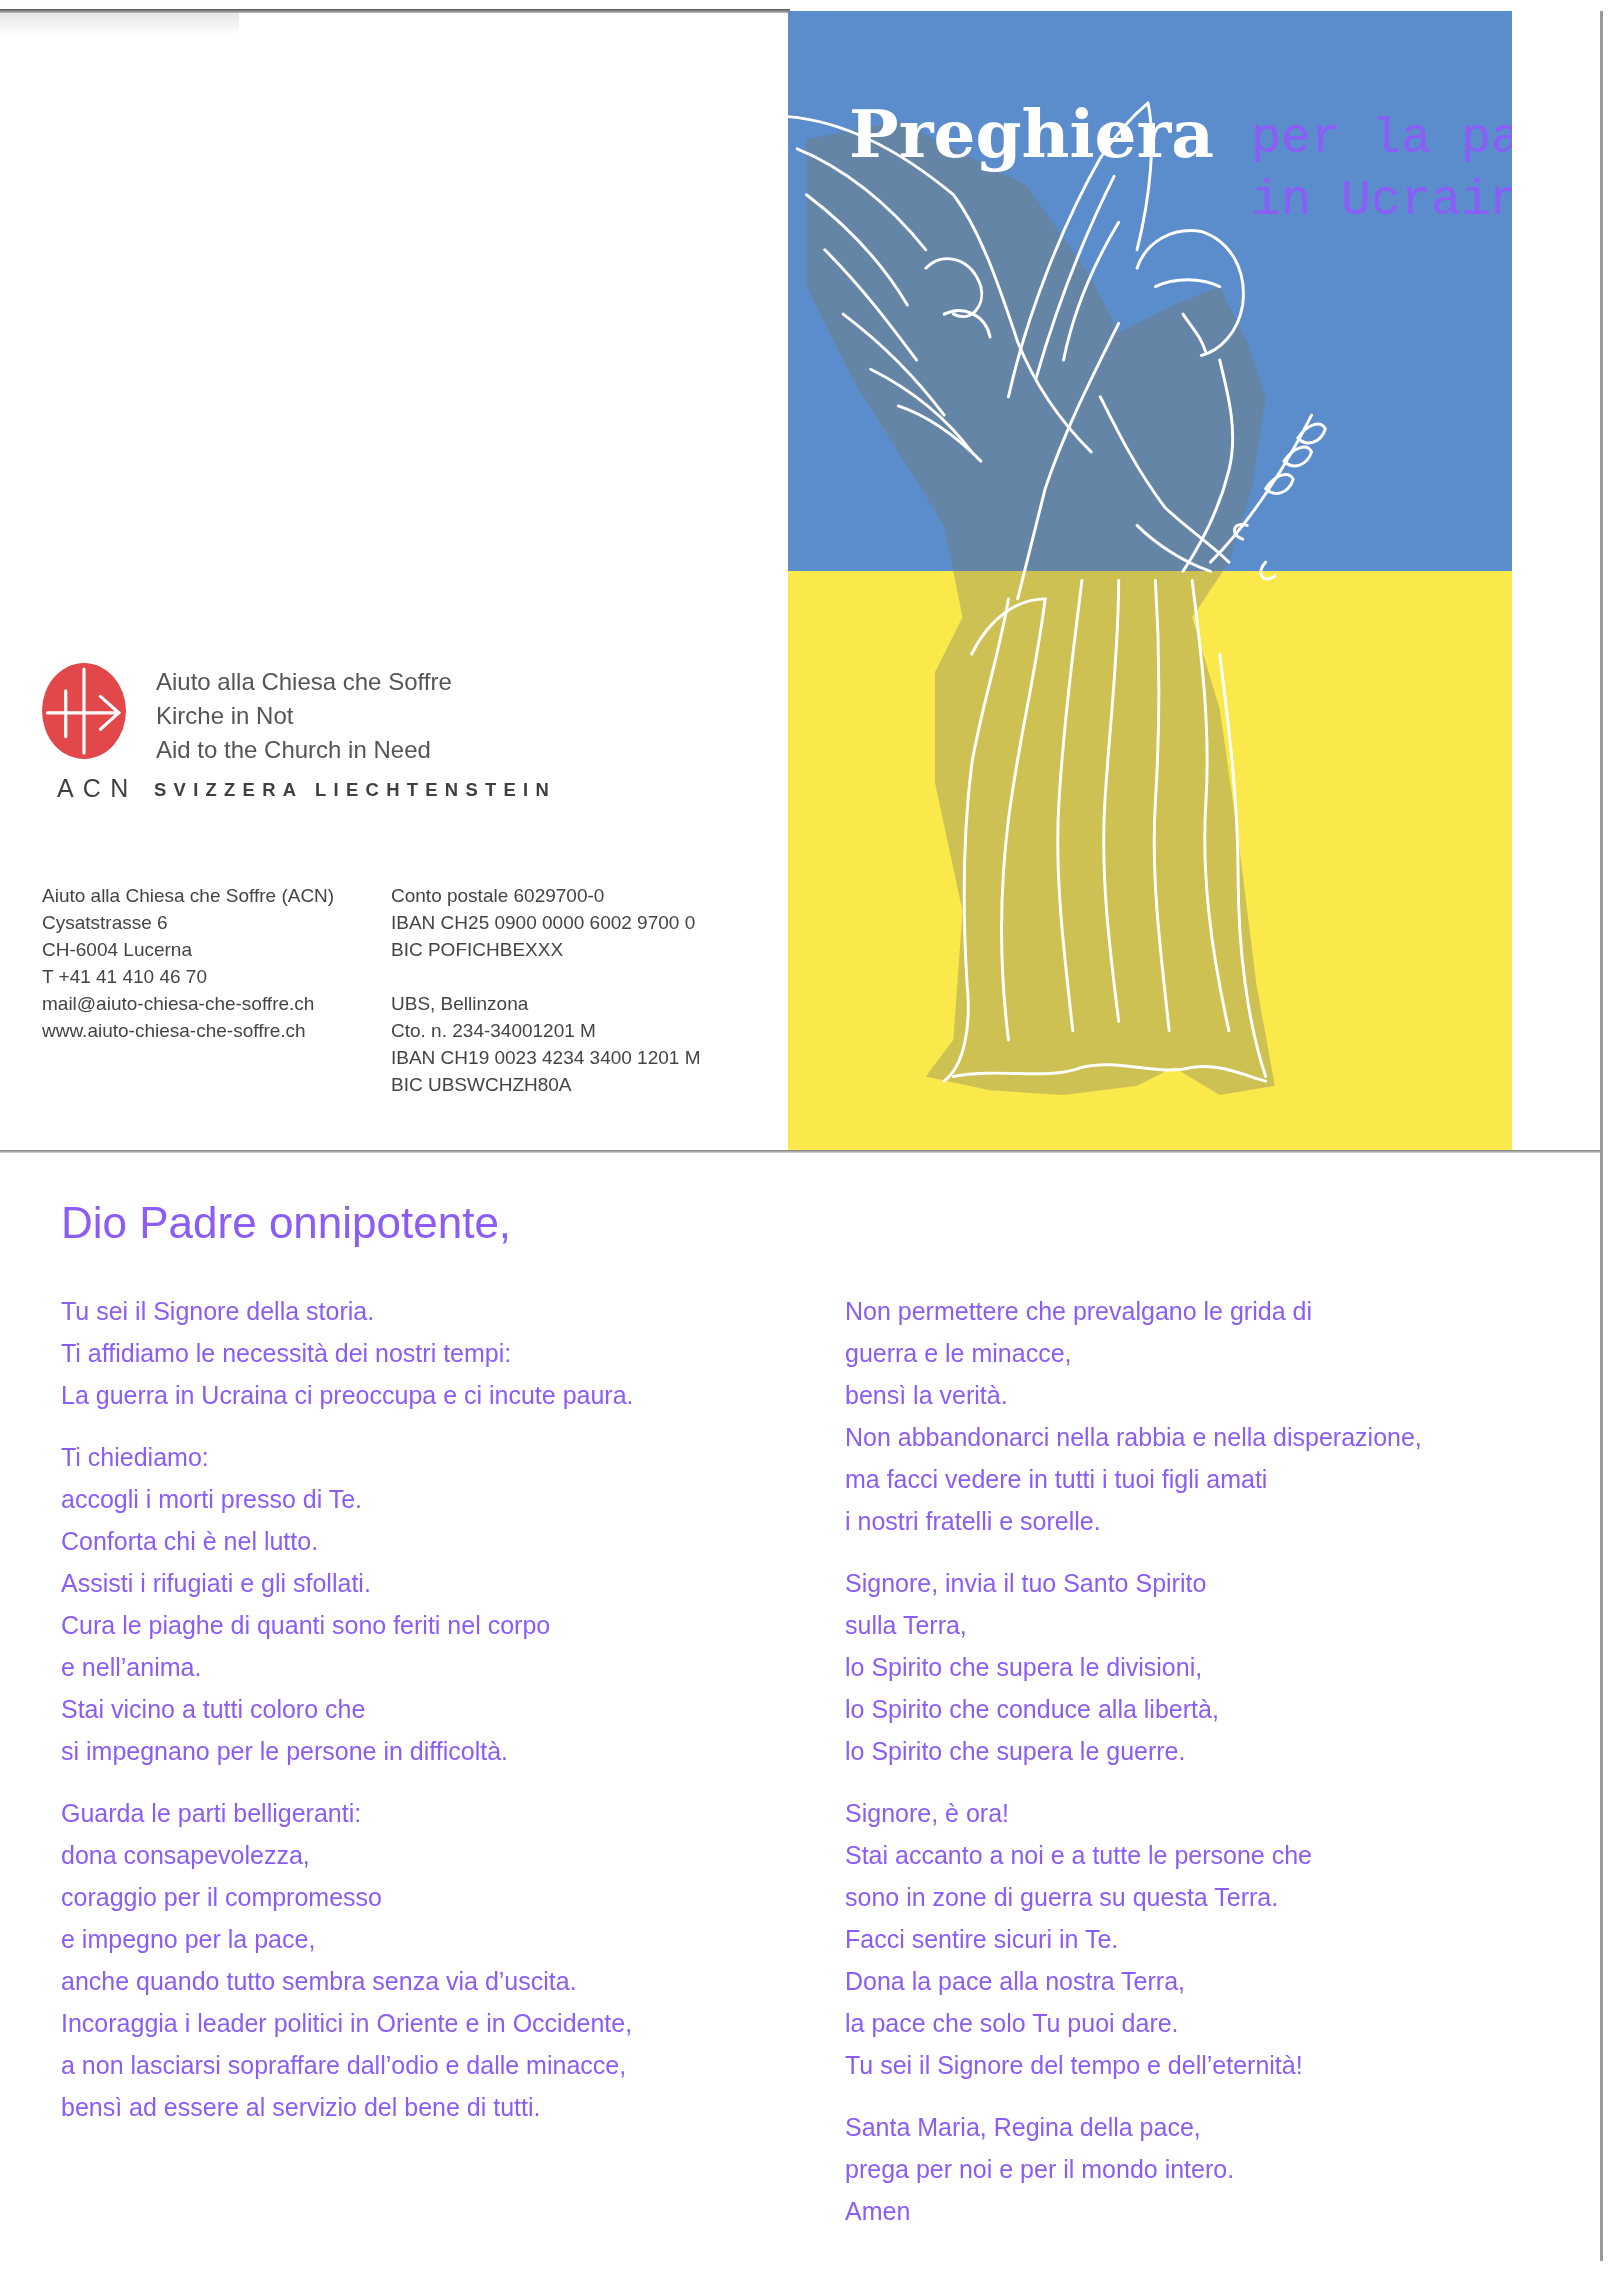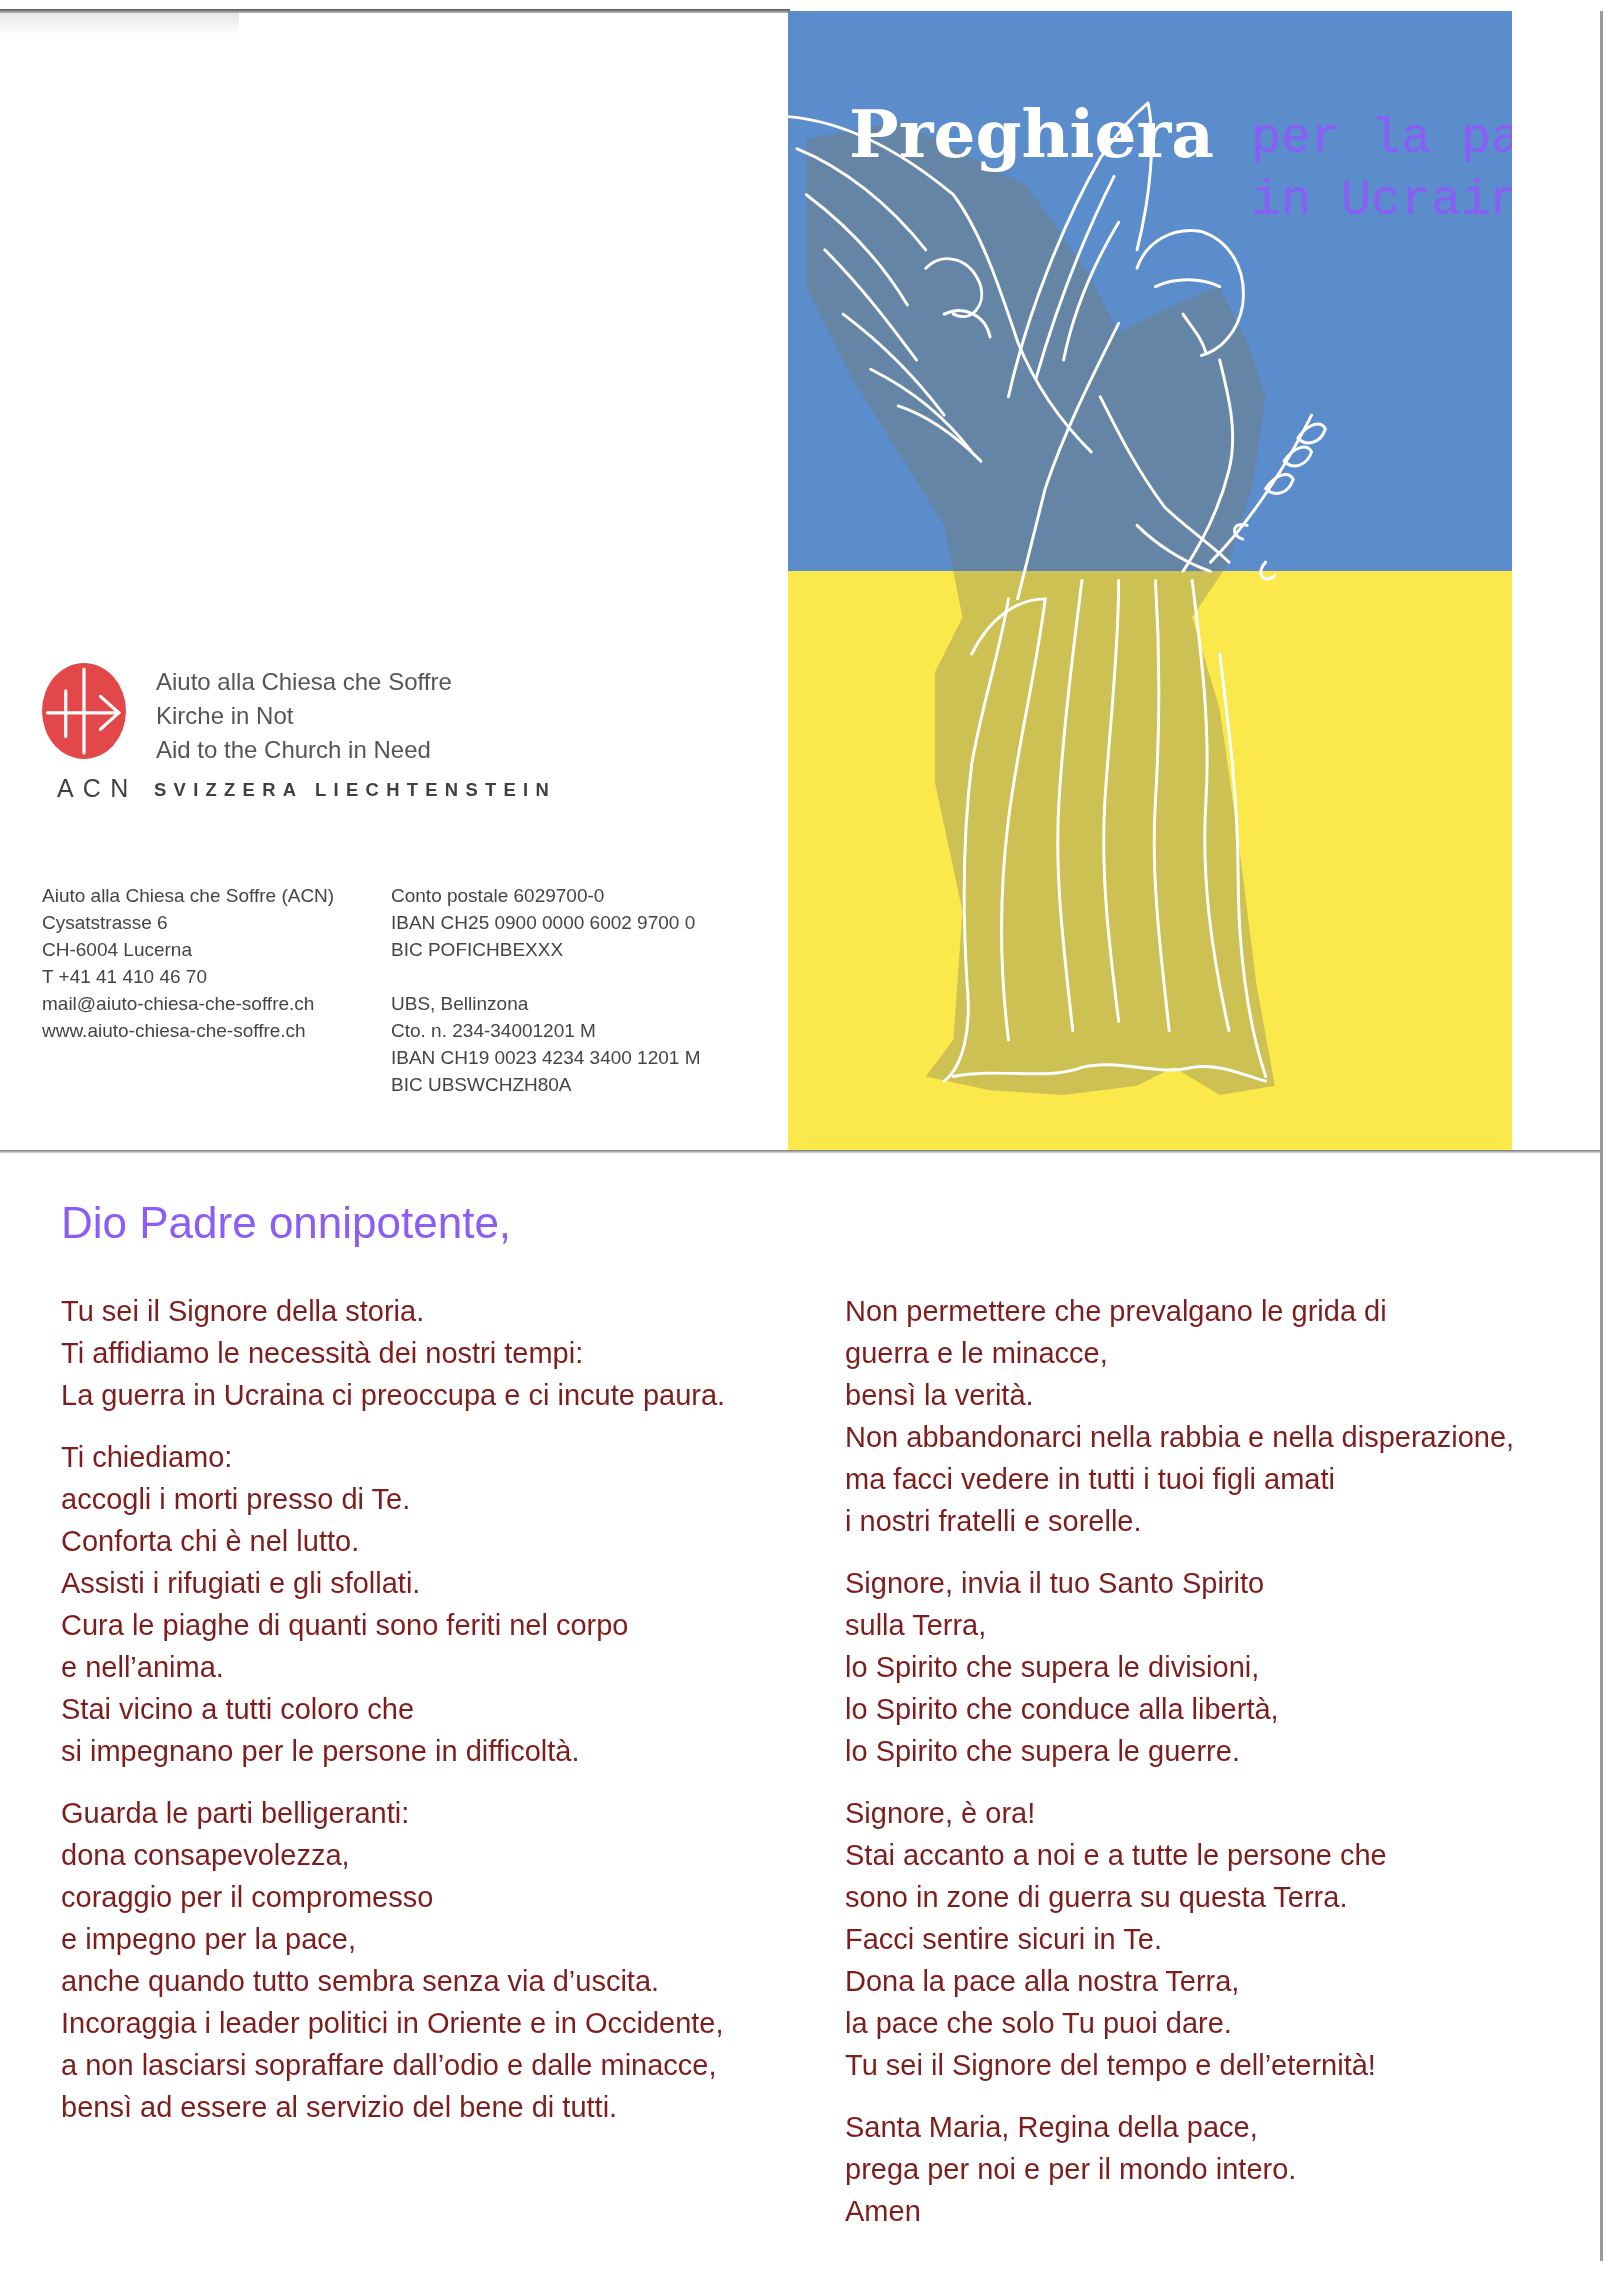--- a/index.html
+++ b/index.html
@@ -65,21 +65,21 @@
     font-family: "Liberation Sans Narrow", "Liberation Sans", sans-serif;
     font-size: 19px; line-height: 27px; color: #444;
   }
   .addr.left { left: 42px; }
   .addr.right { left: 391px; }
   .addr .gap { height: 27px; }
   
   .prayer-title {
     position: absolute; left: 61px; top: 1198px; font-size: 44px; color: #8b5cf6;
   }
-  .col { position: absolute; top: 1290px; font-size: 29px; line-height: 42px; color: #7f1d1d; }
+  .col { position: absolute; top: 1290px; font-size: 25px; line-height: 42px; color: #8b5cf6; }
   .col.left { left: 61px; }
   .col.right { left: 845px; }
   .stanza { margin: 0 0 20px 0; }
   .line { display: block; white-space: nowrap; }
 </style>
 </head>
 <body>
 
 <div class="top-edge"></div>
 <div class="top-shadow"></div>

